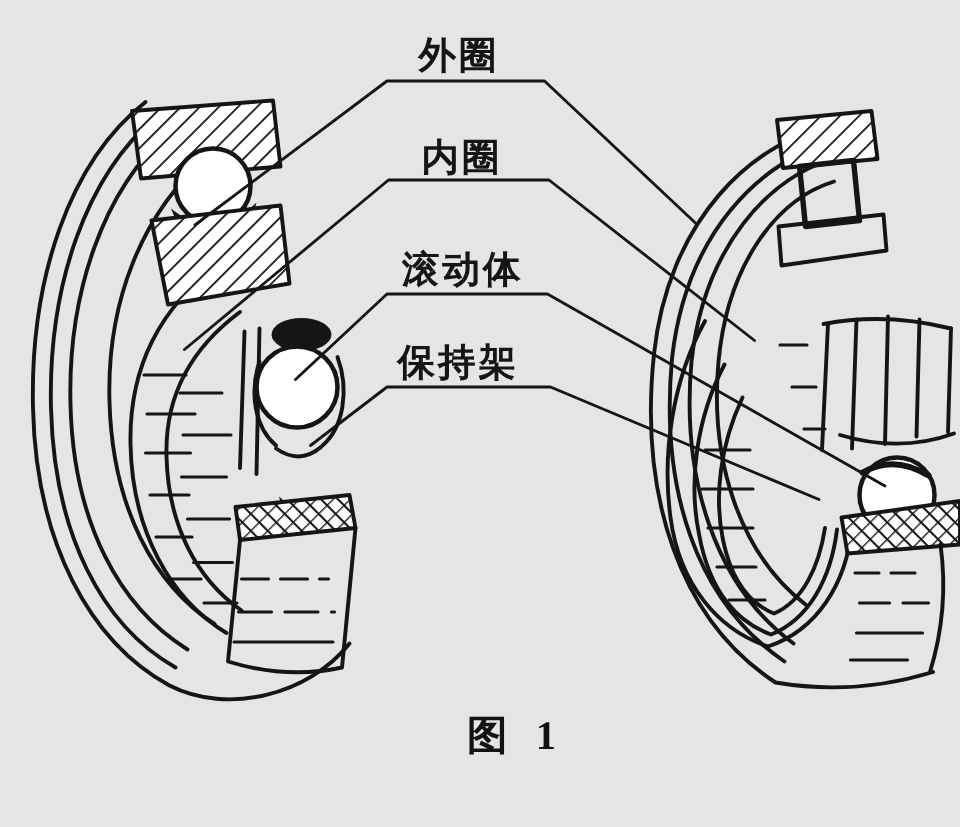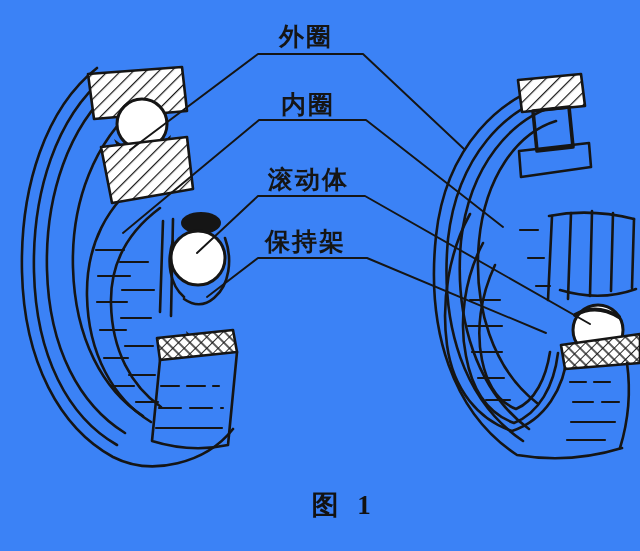--- a/index.html
+++ b/index.html
@@ -1,23 +1,23 @@
 <!DOCTYPE html>
 <html><head>
 <meta charset="utf-8">
 <style>
   html,body{margin:0;padding:0;}
   body{
     width:640px;height:551px;background:#ffffff;overflow:hidden;
     font-family:"Liberation Sans", sans-serif;
   }
-  .figure-wrap{position:relative;width:640px;height:551px;background:#3b82f6;}
+  .figure-wrap{position:relative;width:640px;height:551px;background:#e5e5e5;}
   .diagram-svg{position:absolute;left:0;top:0;}
   .caption{
-    position:absolute;left:0;right:0;top:487px;
+    position:absolute;left:0;right:0;top:472px;
     display:flex;justify-content:center;align-items:flex-start;gap:28px;
     font-size:27px;font-weight:700;color:#121212;letter-spacing:2px;
     font-family:"Liberation Serif", serif;
     padding-left:48px;
   }
   .caption .prefix{letter-spacing:6px;}
   svg text{
     font-family:"Liberation Sans", sans-serif;
     font-size:25px;font-weight:700;fill:#151515;letter-spacing:2px;
   }

